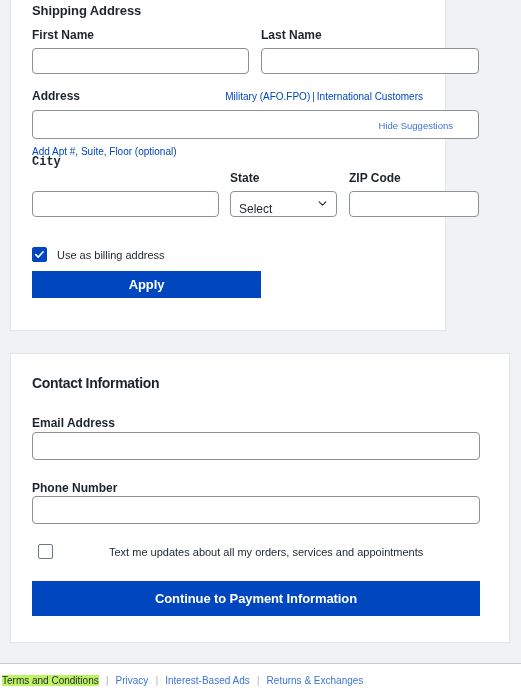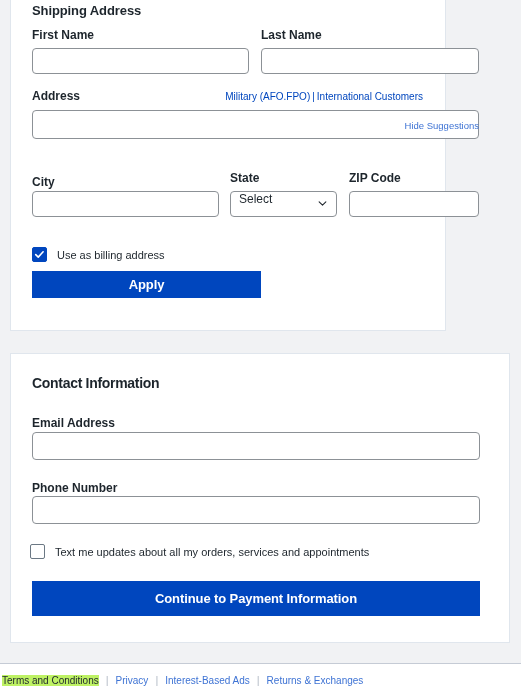--- a/index.html
+++ b/index.html
@@ -93,21 +93,21 @@
     display: block;
   }
 
   .select-box {
     position: relative;
     border: 1px solid #8c9196;
     border-radius: 4px;
     background: #ffffff;
     height: 26px;
     display: flex;
-    align-items: flex-start;
+    align-items: flex-end;
     padding: 0 8px;
     cursor: pointer;
   }
   .select-box .sel-value {
     font-size: 12px;
     color: #1d252c;
   }
   .chev {
     position: absolute;
     right: 9px;
@@ -116,21 +116,21 @@
     height: 9px;
     margin-top: -5px;
   }
 
   
   .address-wrap {
     position: relative;
   }
   .address-inline-link {
     position: absolute;
-    right: 0;
+    right: 26px;
     top: 50%;
     transform: translateY(-50%);
     font-size: 9.5px;
     color: #3e73d4;
     cursor: pointer;
     white-space: nowrap;
   }
 
   
   .cb-row {
@@ -242,22 +242,23 @@
       <span class="link">Military (AFO.FPO)</span>
       <span class="sep">|</span>
       <span class="link">International Customers</span>
     </div>
 
     <div class="abs address-wrap" style="left:21px; top:111px; width:447px; height:29px;">
       <input class="input" style="width: 447px; height: 29px;" placeholder="">
       <span class="address-inline-link">Hide Suggestions</span>
     </div>
 
-
-    <div class="abs field-label" style="left:21px; top:176px;">City</div>
+    <div class="abs link" style="left:21px; top:147px;">Add Apt #, Suite, Floor (optional)</div>
+
+    <div class="abs field-label" style="left:21px; top:156px;font-family:Liberation Mono, monospace;">City</div>
     <input class="abs input" style="left: 21px; top: 192px; width: 187px;" placeholder="">
 
     <div class="abs field-label" style="left:219px; top:172px;">State</div>
     <div class="abs select-box" style="left:219px; top:192px; width:107px;">
       <span class="sel-value">Select</span>
       <svg class="chev" viewBox="0 0 12 12">
         <path d="M1.5 3.8 L6 8.3 L10.5 3.8" fill="none" stroke="#1d252c" stroke-width="1.4" stroke-linecap="round" stroke-linejoin="round"></path>
       </svg>
     </div>
 
@@ -279,21 +280,21 @@
   <div class="card" id="contact-card">
 
     <div class="abs section-title big" style="left:21px; top:21px;">Contact Information</div>
 
     <div class="abs field-label" style="left:21px; top:62px;">Email Address</div>
     <input class="abs input" style="left: 21px; top: 78px; width: 448px; height: 28px;" placeholder="">
 
     <div class="abs field-label" style="left:21px; top:127px;">Phone Number</div>
     <input class="abs input" style="left: 21px; top: 142px; width: 448px; height: 28px;" placeholder="">
 
-    <div class="abs cb-row" style="left:19px; top:190px;">
+    <div class="abs cb-row" style="left:27px; top:190px;gap:46px;">
       <span class="cb unchecked"></span>
       <span class="cb-label">Text me updates about all my orders, services and appointments</span>
     </div>
 
     <button class="abs btn-primary" style="left:21px; top:227px; width:448px; height:35px;">Continue to Payment Information</button>
   </div>
 
   <div id="footer-divider"></div>
 
   <div id="footer">

